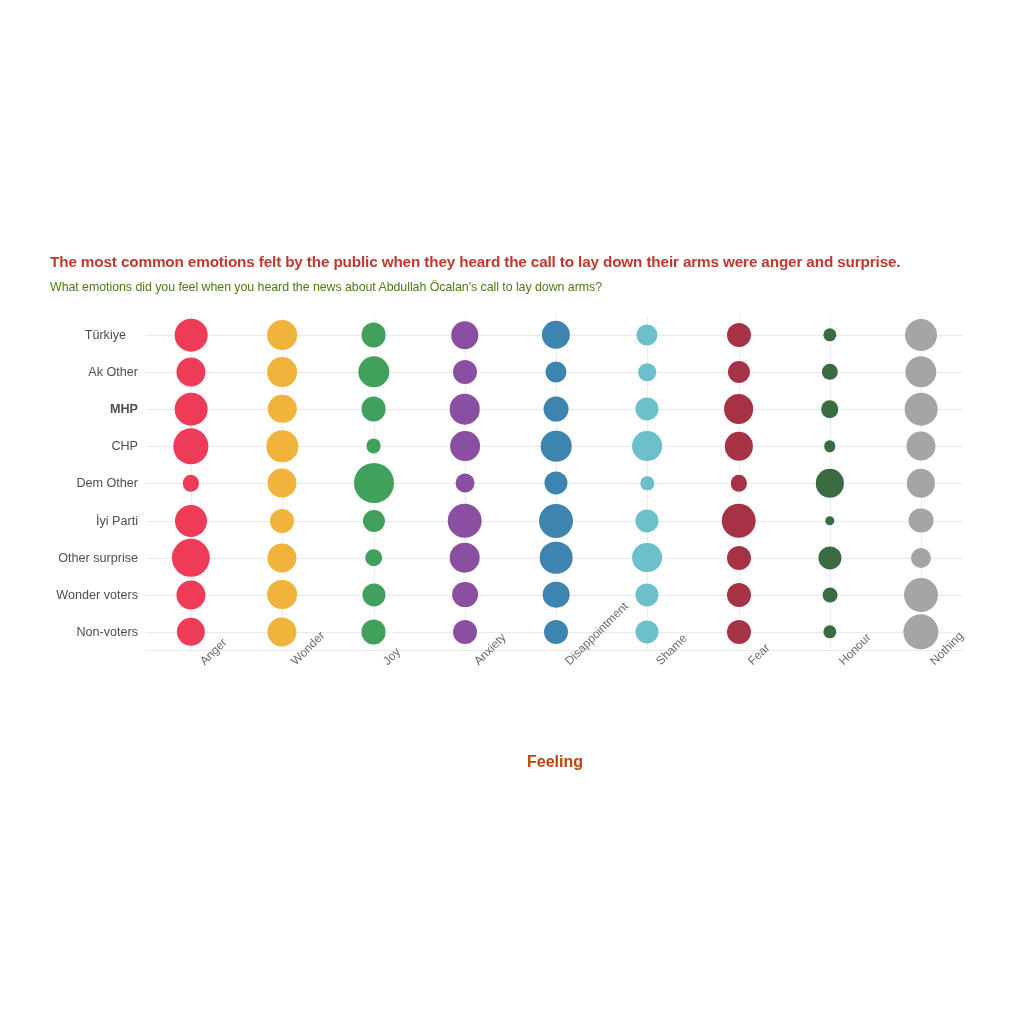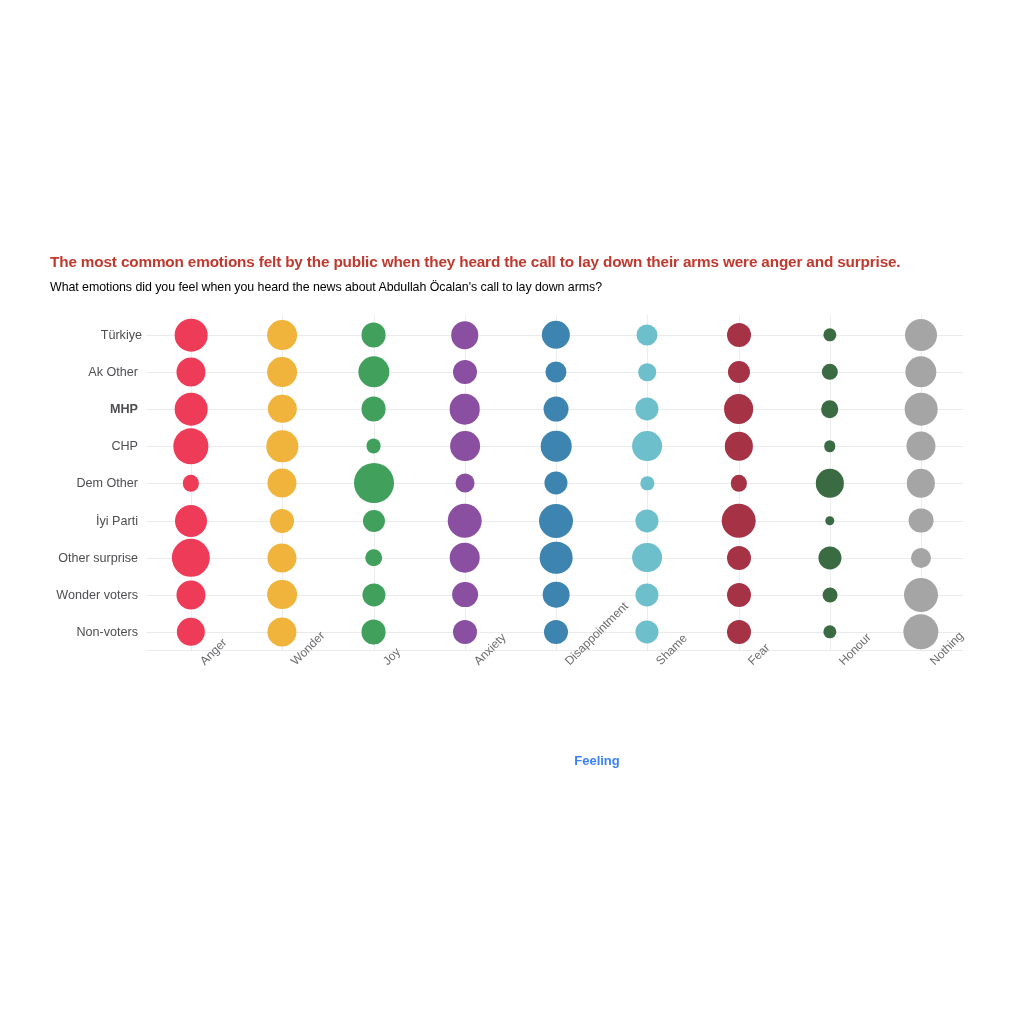--- a/index.html
+++ b/index.html
@@ -35,21 +35,21 @@
     line-height: 1.2;
     white-space: nowrap;
   }
   #subhead {
     position: absolute;
     left: 50px;
     top: 280px;
     width: 940px;
     font-size: 12.4px;
     font-weight: normal;
-    color: #000000;
+    color: #4d7c0f;
     letter-spacing: -0.05px;
     line-height: 1.2;
     white-space: nowrap;
   }
 
   
   #plot {
     position: absolute;
     left: 0;
     top: 0;
@@ -83,26 +83,25 @@
     transform: rotate(-45deg);
     text-align: right;
   }
   .bubble {
     position: absolute;
     border-radius: 50%;
     transform: translate(-50%, -50%);
   }
   #axis-title {
     position: absolute;
-    font-size: 13px;
+    font-size: 16px;
     font-weight: bold;
-    color: #3b82f6;
+    color: #c2410c;
     white-space: nowrap;
     transform: translateX(-50%);
-    margin-left: 42px;
   }
 </style>
 </head>
 <body>
 
 <div id="page">
 
   <div id="headline">The most common emotions felt by the public when they heard the call to lay down their arms were anger and surprise.</div>
   <div id="subhead">What emotions did you feel when you heard the news about Abdullah Öcalan's call to lay down arms?</div>
 
@@ -119,21 +118,21 @@
       <div class="grid-h" style="left: 146px; width: 817px; top: 650px;"></div>
       <div class="grid-v" style="left: 191px; top: 315px; height: 335px;"></div>
       <div class="grid-v" style="left: 282px; top: 315px; height: 335px;"></div>
       <div class="grid-v" style="left: 374px; top: 315px; height: 335px;"></div>
       <div class="grid-v" style="left: 465px; top: 315px; height: 335px;"></div>
       <div class="grid-v" style="left: 556px; top: 315px; height: 335px;"></div>
       <div class="grid-v" style="left: 647px; top: 315px; height: 335px;"></div>
       <div class="grid-v" style="left: 739px; top: 315px; height: 335px;"></div>
       <div class="grid-v" style="left: 830px; top: 315px; height: 335px;"></div>
       <div class="grid-v" style="left: 921px; top: 315px; height: 335px;"></div>
-      <div class="ylabel" style="top: 335px; left: 44px; width: 98px;">Türkiye</div>
+      <div class="ylabel" style="top: 335px; left: 28px; width: 98px;">Türkiye</div>
       <div class="ylabel" style="top: 372px; left: 40px; width: 98px;">Ak Other</div>
       <div class="ylabel" style="top: 409px; left: 40px; width: 98px; font-weight: bold;">MHP</div>
       <div class="ylabel" style="top: 446px; left: 40px; width: 98px;">CHP</div>
       <div class="ylabel" style="top: 483px; left: 40px; width: 98px;">Dem Other</div>
       <div class="ylabel" style="top: 521px; left: 40px; width: 98px;">İyi Parti</div>
       <div class="ylabel" style="top: 558px; left: 40px; width: 98px;">Other surprise</div>
       <div class="ylabel" style="top: 595px; left: 40px; width: 98px;">Wonder voters</div>
       <div class="ylabel" style="top: 632px; left: 40px; width: 98px;">Non-voters</div>
       <div class="xlabel" style="left: 197px; top: 658px; width: 0px;">Anger</div>
       <div class="xlabel" style="left: 288px; top: 658px; width: 0px;">Wonder</div>

